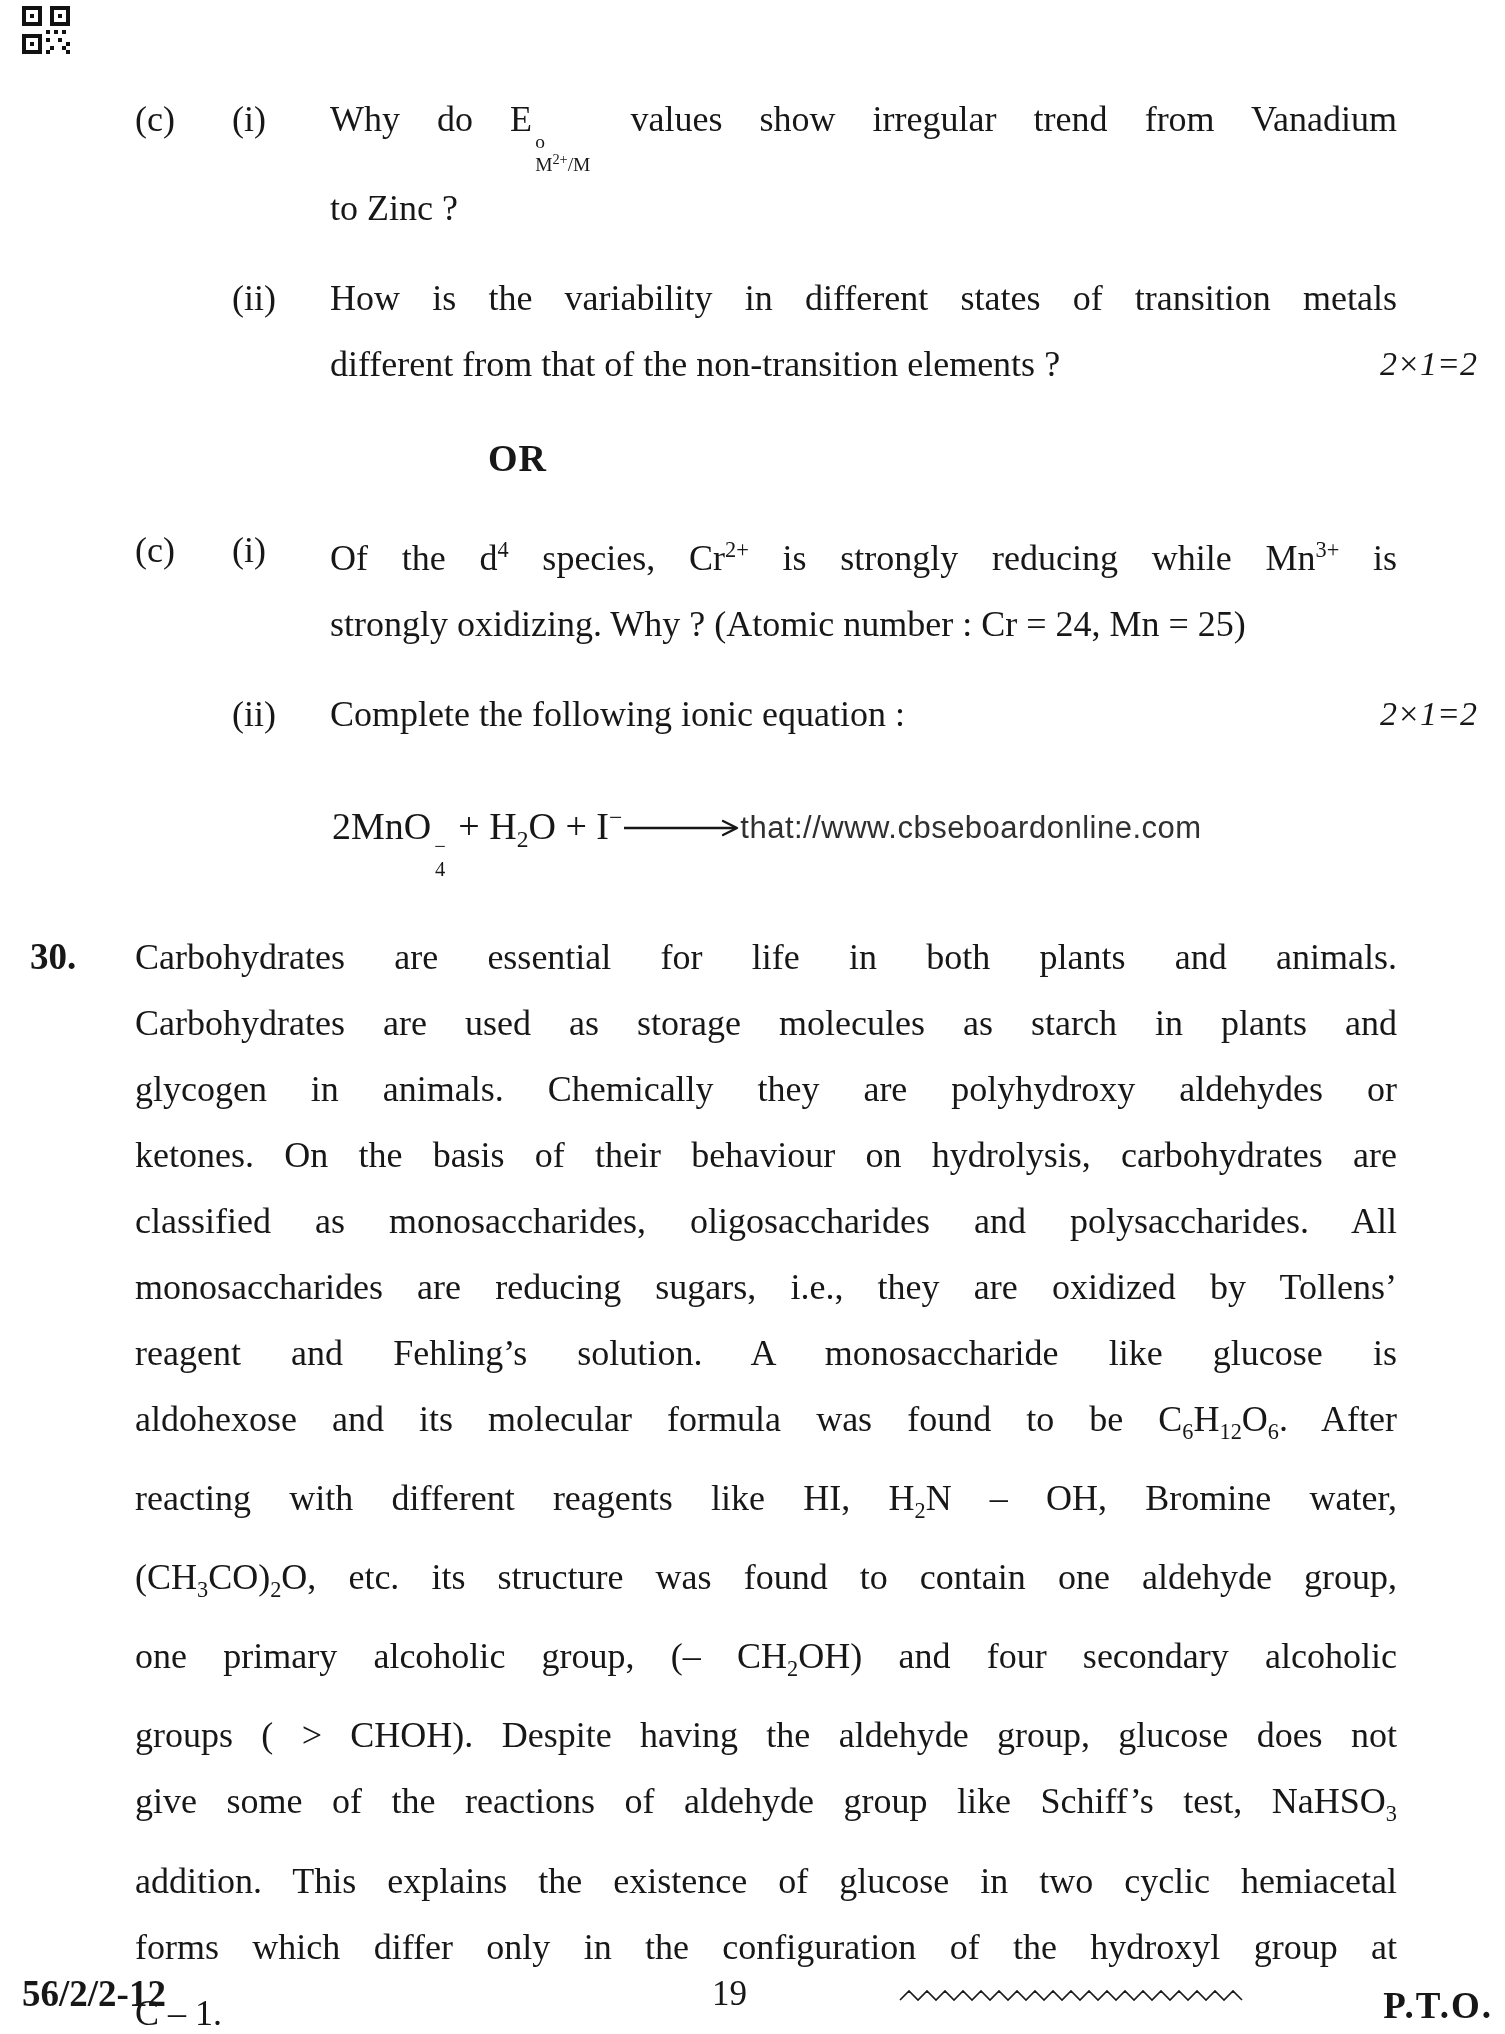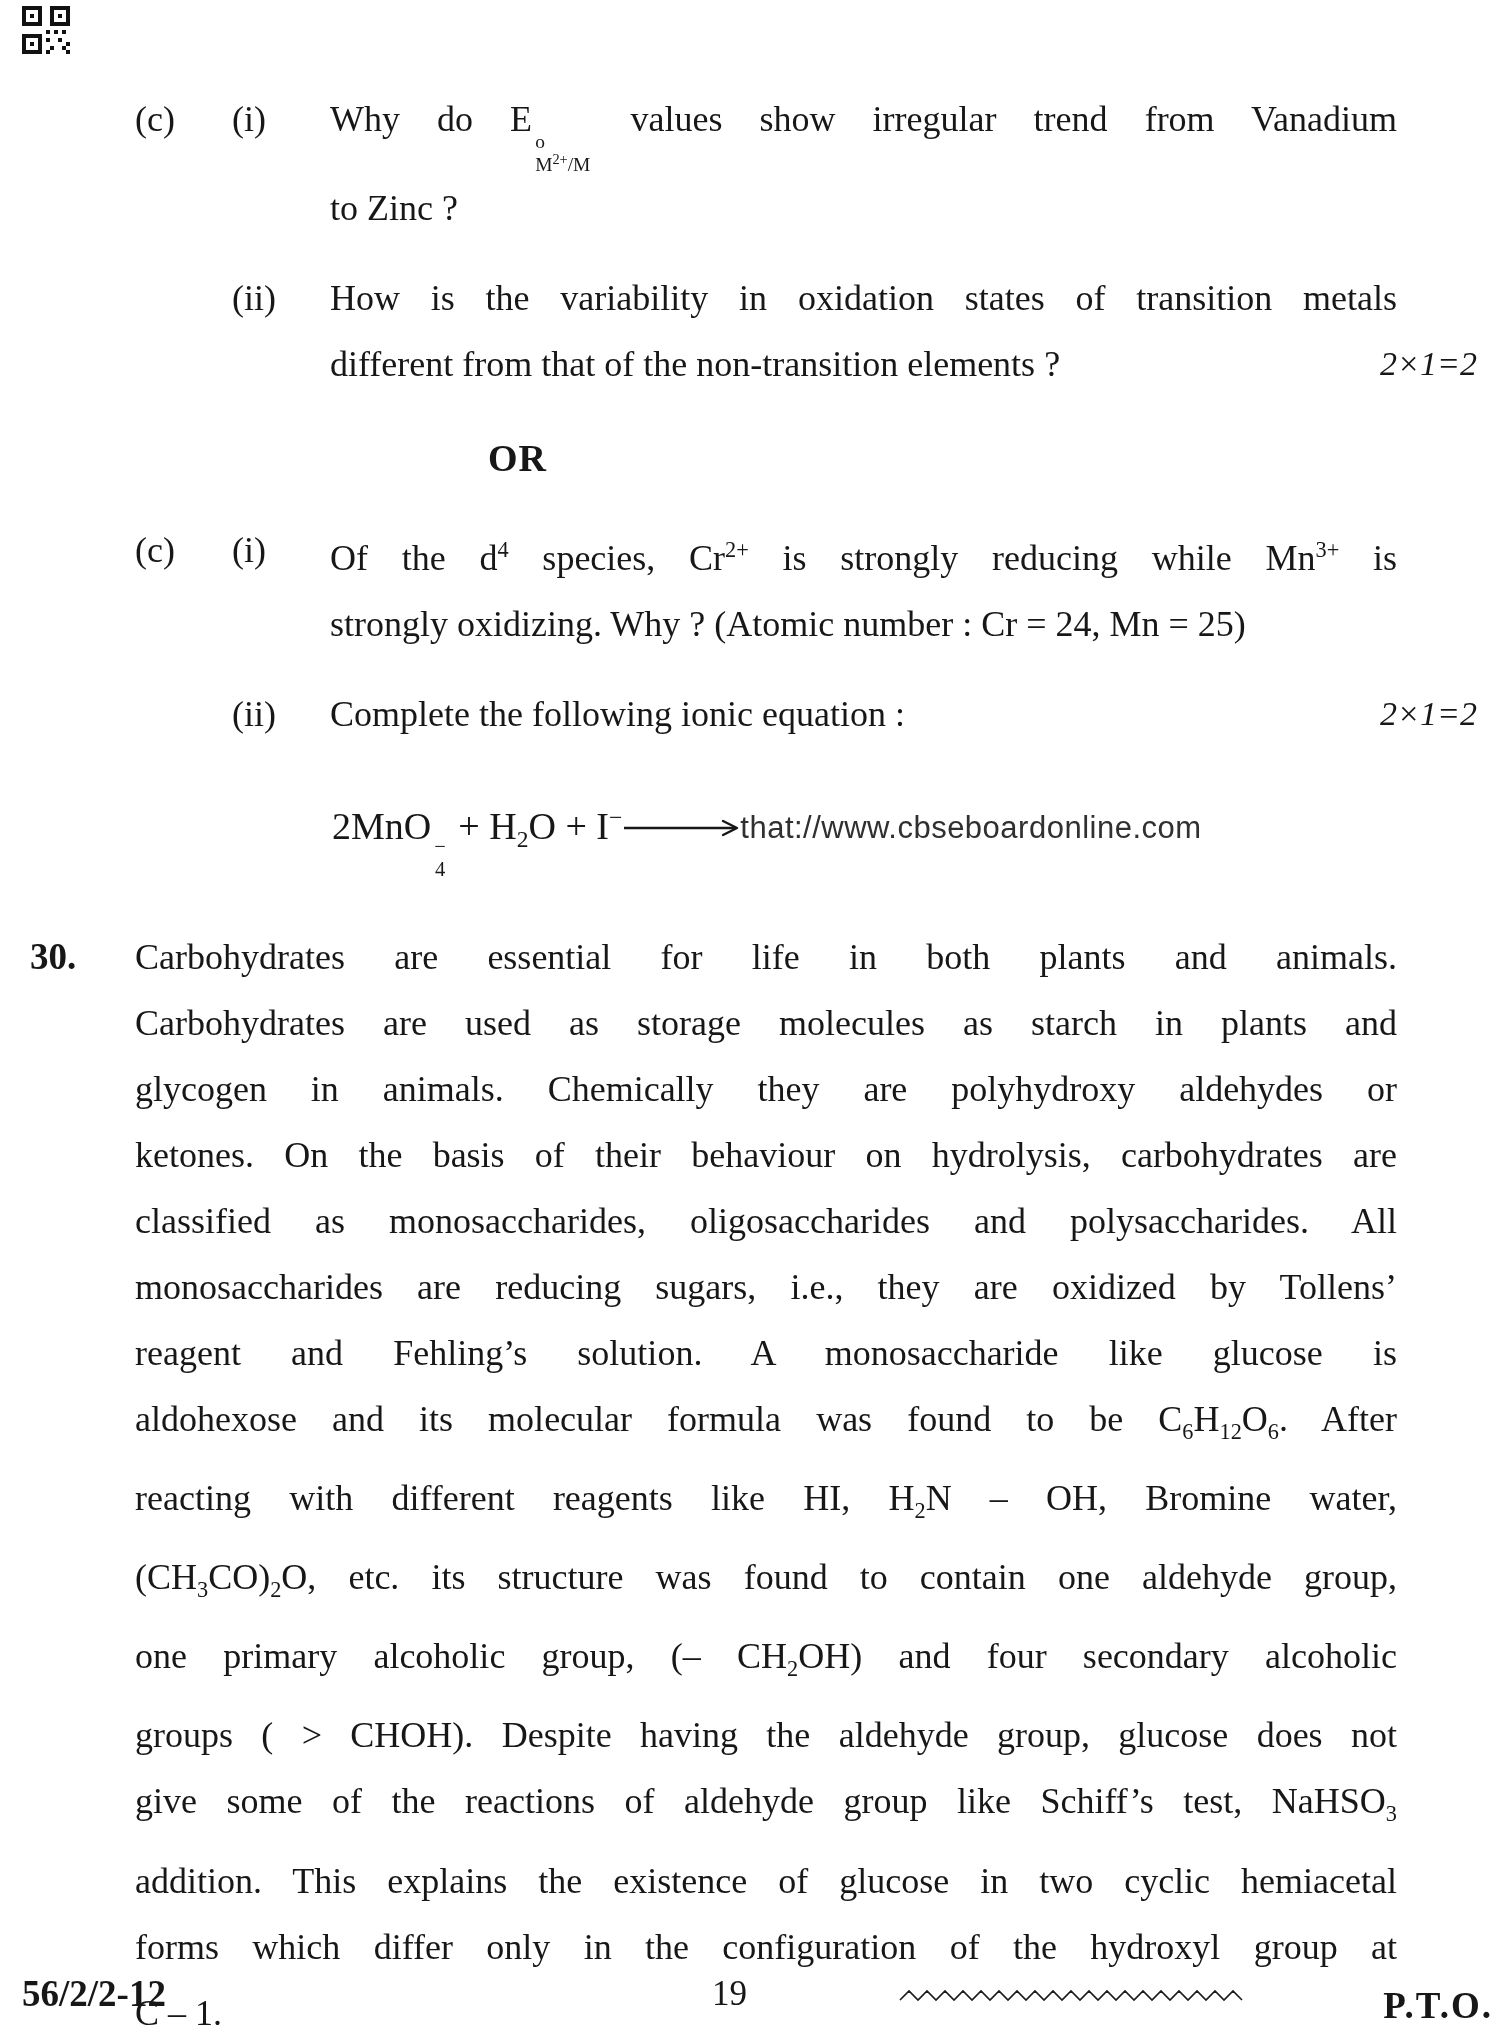--- a/index.html
+++ b/index.html
@@ -99,21 +99,21 @@
         <span class="col-label">(c)</span>
         <span class="col-num">(i)</span>
         <span class="col-text"><span class="jl">Why do E<span class="vstack">
                 <span>o</span>
                 <span>M<sup>2+</sup>/M</span>
               </span> values show irregular trend from Vanadium</span>to Zinc ?</span>
       </div>
       <div class="item">
         <span class="col-label"></span>
         <span class="col-num">(ii)</span>
-        <span class="col-text"><span class="jl">How is the variability in oxidation states of transition metals</span>different from that of the non-transition elements ?</span>
+        <span class="col-text"><span class="jl">How is the variability in different states of transition metals</span>different from that of the non-transition elements ?</span>
         <span class="marks">2×1=2</span>
       </div>
     </section>
 
     <div class="or">OR</div>
 
     <section class="qblock">
       <div class="item">
         <span class="col-label">(c)</span>
         <span class="col-num">(i)</span>

